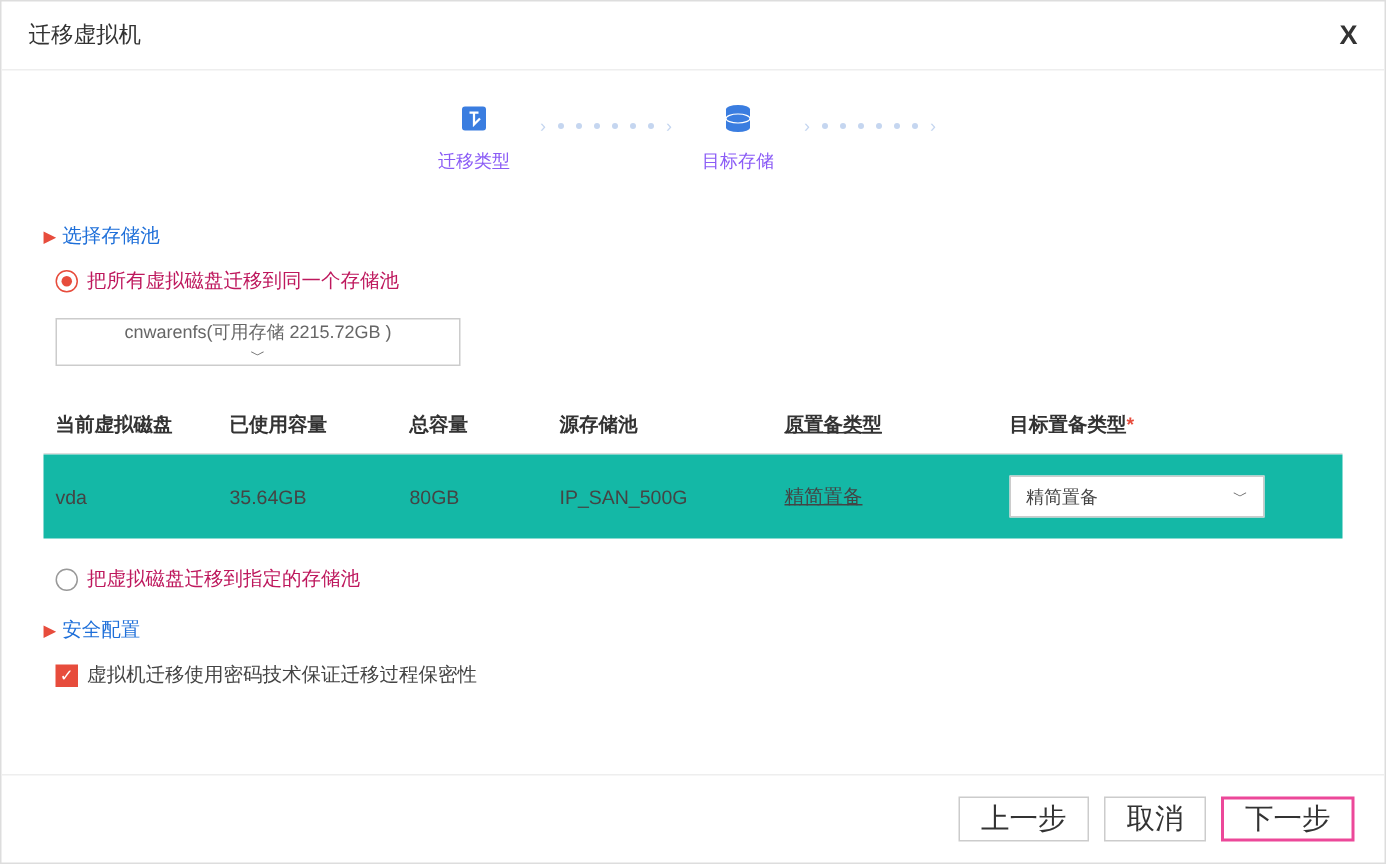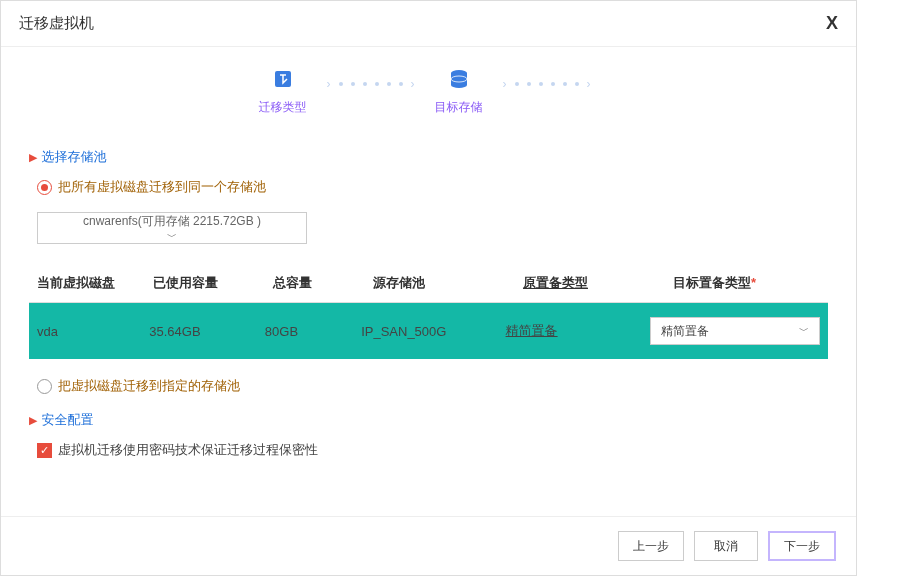--- a/index.html
+++ b/index.html
@@ -1,37 +1,37 @@
 <!DOCTYPE html>
 <html><head>
   <meta charset="utf-8">
   <style>
     * { box-sizing: border-box; margin: 0; padding: 0; }
     body { font-family: "Microsoft YaHei", Arial, sans-serif; font-size: 13px; color: #333; background: #fff; width: 924px; height: 576px; overflow: hidden; position: relative; }
     
-    .dialog { width: 857px; height: 576px; border: 1px solid #ddd; display: flex; flex-direction: column; }
+    .dialog { width: 924px; height: 576px; border: 1px solid #ddd; display: flex; flex-direction: column; }
     
     .dialog-header { display: flex; justify-content: space-between; align-items: center; padding: 12px 18px; border-bottom: 1px solid #eee; }
     .dialog-title { font-size: 15px; font-weight: normal; color: #333; }
     .close-btn { font-size: 18px; font-weight: bold; cursor: pointer; color: #333; }
     
     .steps { display: flex; justify-content: center; align-items: flex-start; gap: 0; padding: 18px 0 10px 0; }
     .step { display: flex; flex-direction: column; align-items: center; width: 60px; }
     .step-icon { width: 28px; height: 28px; display: flex; align-items: center; justify-content: center; margin-bottom: 6px; }
     .step-label { font-size: 12px; color: #8b5cf6; }
     .step-dots { display: flex; align-items: center; gap: 8px; padding: 12px 14px 0 14px; }
     .dot { width: 4px; height: 4px; border-radius: 50%; background: #c5d6f0; }
     .arrow { color: #c5d6f0; font-size: 12px; }
     
     .content { flex: 1; padding: 12px 28px; overflow-y: auto; }
     
     .section-title { color: #1e6fd9; font-size: 13px; margin: 10px 0 12px 0; display: flex; align-items: center; gap: 4px; }
     .triangle { color: #e74c3c; font-size: 11px; }
     
-    .radio-row { display: flex; align-items: center; gap: 6px; margin: 8px 0 16px 8px; font-size: 13px; color: #a16207; }
+    .radio-row { display: flex; align-items: center; gap: 6px; margin: 8px 0 16px 8px; font-size: 13px; color: #be185d; }
     .radio-outer { width: 15px; height: 15px; border: 1px solid #e74c3c; border-radius: 50%; display: flex; align-items: center; justify-content: center; }
     .radio-outer.unchecked { border-color: #999; }
     .radio-inner { width: 7px; height: 7px; background: #e74c3c; border-radius: 50%; }
     
     .dropdown { margin: 0 0 20px 8px; width: 270px; height: 32px; border: 1px solid #ccc; display: flex; align-items: center; justify-content: space-between; padding: 0 10px; font-size: 12px; color: #666; cursor: pointer; flex-direction: column; }
     .dropdown-caret { font-size: 10px; color: #666; }
     
     .table { width: 100%; margin-bottom: 18px; }
     .table-header { display: flex; padding: 10px 8px; border-bottom: 1px solid #ddd; font-weight: bold; font-size: 13px; color: #333; }
     .table-row { display: flex; padding: 14px 8px; background: #14b8a6; align-items: center; font-size: 13px; color: #444; }
@@ -42,22 +42,22 @@
     .col5 { width: 150px; text-decoration: underline; }
     .col6 { flex: 1; }
     .required { color: #e74c3c; }
     
     .select-box { width: 170px; height: 28px; border: 1px solid #ccc; display: flex; align-items: center; justify-content: space-between; padding: 0 10px; font-size: 12px; background: #fff; cursor: pointer; }
     
     .checkbox-row { display: flex; align-items: center; gap: 6px; margin: 10px 0 0 8px; font-size: 13px; color: #444; }
     .checkbox { width: 15px; height: 15px; background: #e74c3c; color: #fff; display: flex; align-items: center; justify-content: center; font-size: 11px; }
     
     .footer { display: flex; justify-content: flex-end; align-items: center; gap: 10px; padding: 14px 20px; border-top: 1px solid #eee; }
-    .btn { min-width: 64px; height: 30px; padding: 0 14px; border: 1px solid #ccc; background: #fff; font-size: 12px; cursor: pointer; display: flex; align-items: center; justify-content: center; }
-    .btn-primary { border: 2px solid #c4b5fd; }
+    .btn { min-width: 64px; height: 30px; padding: 0 14px; border: 1px solid #ccc; background: #fff; font-size: 19px; cursor: pointer; display: flex; align-items: center; justify-content: center; }
+    .btn-primary { border: 2px solid #ec4899; }
   </style>
 </head>
 <body>
 
 <div class="dialog">
 
   <div class="dialog-header">
     <div class="dialog-title">迁移虚拟机</div>
     <div class="close-btn">X</div>
   </div>

